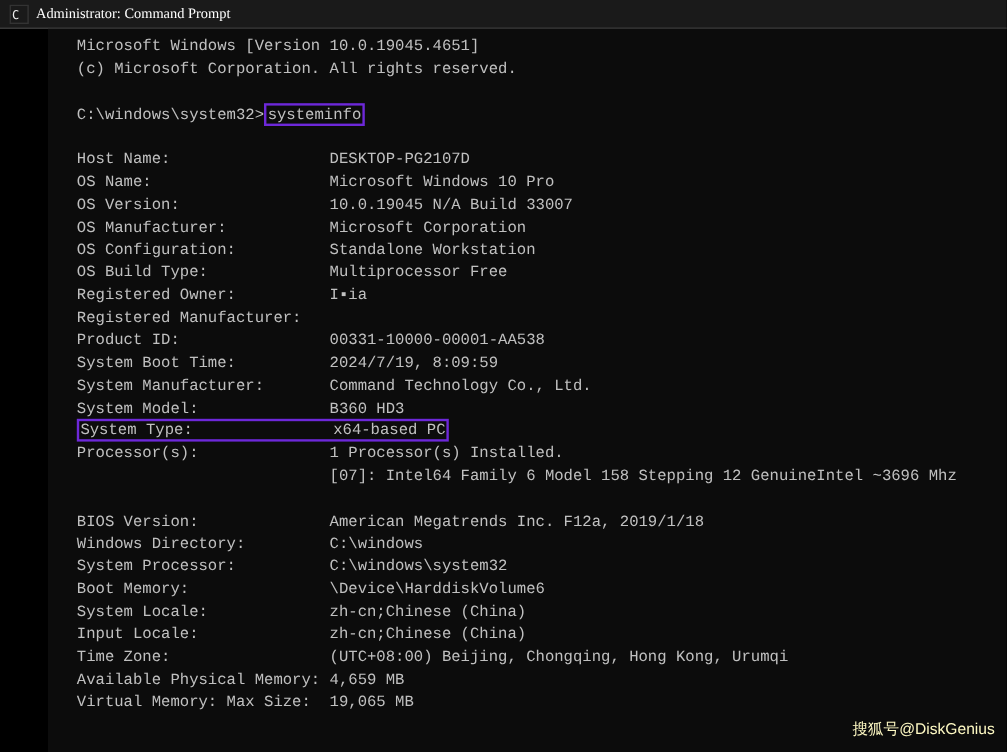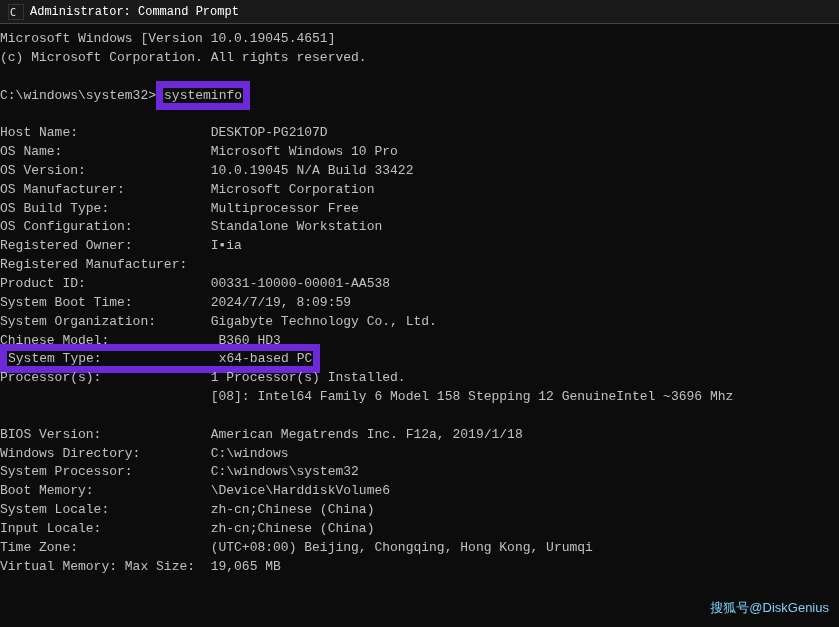--- a/index.html
+++ b/index.html
@@ -26,47 +26,48 @@
       width: 16px;
       height: 16px;
       background: #333;
       display: inline-flex;
       align-items: center;
       justify-content: center;
       font-size: 10px;
     }
     .title-bar-text {
       font-size: 12px;
-      font-family: Liberation Mono, monospace;
+      font-family: Liberation Serif, serif;
     }
     .terminal {
       background: #0c0c0c;
       color: #c0c0c0;
-      padding: 6px 0;
+      padding: 6px 24px;
       height: calc(627px - 24px);
       overflow: hidden;
       line-height: 1.45;
+      margin-left: 40px;
     }
     .line {
       white-space: pre;
       display: block;
       font-size: 13px;
     }
     .highlight-box {
       display: inline;
       background: transparent;
-      border: 7px solid #6d28d9;
+      border: 2px solid #6d28d9;
       padding: 0 1px;
       font-family: Liberation Mono, monospace;
     }
     .watermark {
       position: absolute;
       bottom: 10px;
       right: 10px;
-      color: #7dd3fc;
+      color: #fef9c3;
       font-family: Arial, sans-serif;
       font-size: 13px;
     }
   </style>
 </head>
 <body>
 
 <div class="title-bar">
   <div class="title-bar-icon">
     <svg width="14" height="14" viewBox="0 0 14 14" fill="none">
@@ -84,39 +85,40 @@
   <span class="line">(c) Microsoft Corporation. All rights reserved.</span>
 
   <span class="line"> </span>
 
   <span class="line">C:\windows\system32&gt;<span class="highlight-box">systeminfo</span></span>
 
   <span class="line"> </span>
 
   <span class="line">Host Name:                 DESKTOP-PG2107D</span>
   <span class="line">OS Name:                   Microsoft Windows 10 Pro</span>
-  <span class="line">OS Version:                10.0.19045 N/A Build 33422</span>
+  <span class="line">OS Version:                10.0.19045 N/A Build 33007</span>
   <span class="line">OS Manufacturer:           Microsoft Corporation</span>
+  <span class="line">OS Configuration:          Standalone Workstation</span>
   <span class="line">OS Build Type:             Multiprocessor Free</span>
-  <span class="line">OS Configuration:          Standalone Workstation</span>
   <span class="line">Registered Owner:          I▪ia</span>
   <span class="line">Registered Manufacturer:</span>
   <span class="line">Product ID:                00331-10000-00001-AA538</span>
   <span class="line">System Boot Time:          2024/7/19, 8:09:59</span>
-  <span class="line">System Organization:       Gigabyte Technology Co., Ltd.</span>
-  <span class="line">Chinese Model:              B360 HD3</span>
+  <span class="line">System Manufacturer:       Command Technology Co., Ltd.</span>
+  <span class="line">System Model:              B360 HD3</span>
 
   <span class="line"><span class="highlight-box">System Type:               x64-based PC</span></span>
   <span class="line">Processor(s):              1 Processor(s) Installed.</span>
-  <span class="line">                           [08]: Intel64 Family 6 Model 158 Stepping 12 GenuineIntel ~3696 Mhz</span>
+  <span class="line">                           [07]: Intel64 Family 6 Model 158 Stepping 12 GenuineIntel ~3696 Mhz</span>
   <span class="line"> </span>
   <span class="line">BIOS Version:              American Megatrends Inc. F12a, 2019/1/18</span>
   <span class="line">Windows Directory:         C:\windows</span>
   <span class="line">System Processor:          C:\windows\system32</span>
   <span class="line">Boot Memory:               \Device\HarddiskVolume6</span>
   <span class="line">System Locale:             zh-cn;Chinese (China)</span>
   <span class="line">Input Locale:              zh-cn;Chinese (China)</span>
   <span class="line">Time Zone:                 (UTC+08:00) Beijing, Chongqing, Hong Kong, Urumqi</span>
+  <span class="line">Available Physical Memory: 4,659 MB</span>
   <span class="line">Virtual Memory: Max Size:  19,065 MB</span>
 
 </div>
 
 <div class="watermark">搜狐号@DiskGenius</div>
 
 </body></html>

